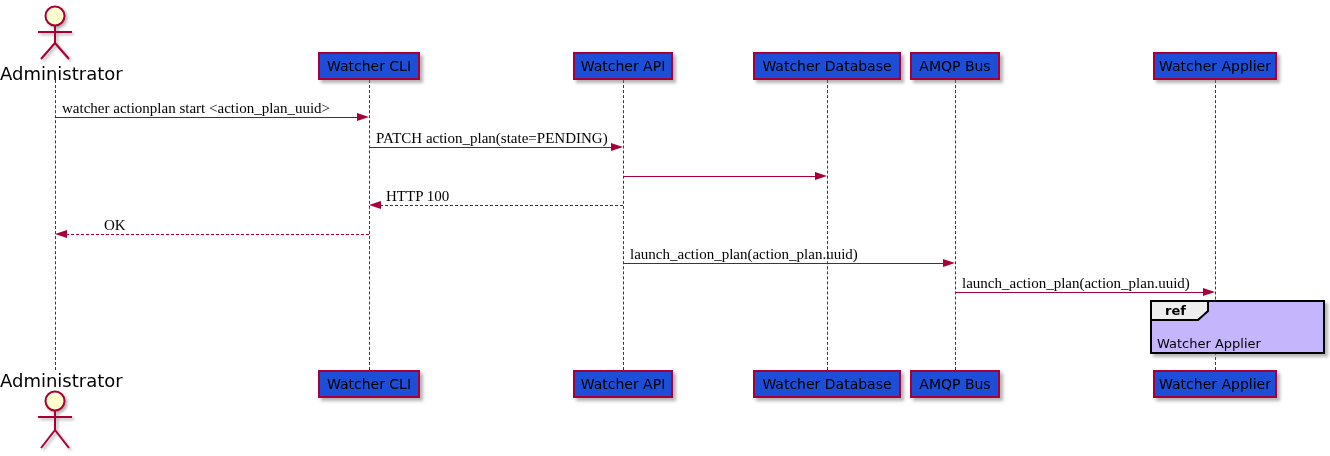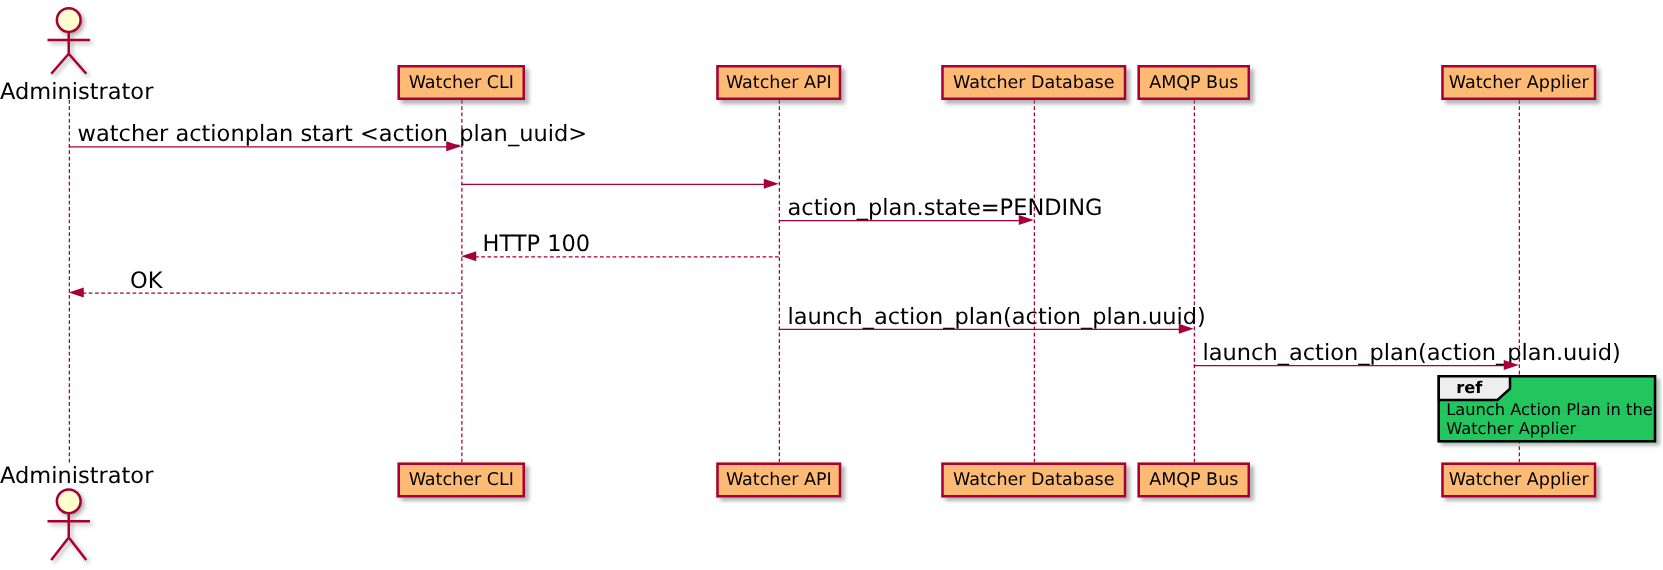--- a/index.html
+++ b/index.html
@@ -1,56 +1,56 @@
 <!DOCTYPE html>
 <html><head>
 <meta charset="utf-8">
 <style>
   html,body{margin:0;padding:0;background:#fff;}
   .canvas{position:relative;width:1330px;height:456px;background:#fff;overflow:hidden;
           font-family:"DejaVu Sans","Liberation Sans",sans-serif;color:#000;}
   .lifeline{position:absolute;top:80px;height:290px;width:0;border-left:1px dashed #A80036;}
-  .pbox{position:absolute;height:28px;box-sizing:border-box;background:#fdba74;border:2px solid #A80036;
+  .pbox{position:absolute;height:28px;box-sizing:border-box;background:#1d4ed8;border:2px solid #A80036;
         display:flex;align-items:center;justify-content:center;font-size:14px;white-space:nowrap;
         box-shadow:3px 3px 3px rgba(120,120,120,.55);}
   .actor-label{position:absolute;width:110px;text-align:center;font-size:18px;}
   .actor-svg{position:absolute;filter:drop-shadow(2px 2px 1.5px rgba(120,120,120,.6));}
-  .msg-label{position:absolute;font-size:18px;white-space:nowrap;height:16px;line-height:16px;}
+  .msg-label{position:absolute;font-size:15px;white-space:nowrap;height:16px;line-height:16px;font-family:Liberation Serif, serif;}
   .mline{position:absolute;height:0;}
   .solid{border-top:1px solid #A80036;}
   .dashed{border-top:1px dashed #A80036;}
   .arr{position:absolute;width:0;height:0;border-style:solid;}
   .arr-r{border-width:4px 0 4px 12px;border-color:transparent transparent transparent #A80036;}
   .arr-l{border-width:4px 12px 4px 0;border-color:transparent #A80036 transparent transparent;}
   .refbox{position:absolute;left:1150px;top:300px;width:175px;height:54px;box-sizing:border-box;
-          background:#22c55e;border:2px solid #000;box-shadow:3px 3px 3px rgba(120,120,120,.55);}
+          background:#c4b5fd;border:2px solid #000;box-shadow:3px 3px 3px rgba(120,120,120,.55);}
   .reftab{position:absolute;left:-2px;top:-2px;}
   .refkw{position:absolute;left:13px;top:1px;font-size:13px;font-weight:bold;}
   .refline{position:absolute;left:5px;font-size:13px;white-space:nowrap;}
 </style>
 </head>
 <body>
 
 <div class="canvas">
 
   <div class="lifeline" style="left:55px;"></div>
   <div class="lifeline" style="left:369px;"></div>
   <div class="lifeline" style="left:623px;"></div>
   <div class="lifeline" style="left:827px;"></div>
   <div class="lifeline" style="left:955px;"></div>
   <div class="lifeline" style="left:1215px;"></div>
 
   <div class="msg-label" style="left:62px;top:100px;">watcher actionplan start &lt;action_plan_uuid&gt;</div>
   <div class="mline solid" style="left:55px;top:117px;width:303px;"></div>
   <div class="arr arr-r" style="left:357px;top:113px;"></div>
 
+  <div class="msg-label" style="left:376px;top:130px;">PATCH action_plan(state=PENDING)</div>
   <div class="mline solid" style="left:369px;top:147px;width:243px;"></div>
   <div class="arr arr-r" style="left:611px;top:143px;"></div>
 
-  <div class="msg-label" style="left:630px;top:159px;">action_plan.state=PENDING</div>
   <div class="mline solid" style="left:623px;top:176px;width:193px;"></div>
   <div class="arr arr-r" style="left:815px;top:172px;"></div>
 
   <div class="msg-label" style="left:386px;top:188px;">HTTP 100</div>
   <div class="mline dashed" style="left:380px;top:205px;width:243px;"></div>
   <div class="arr arr-l" style="left:369px;top:201px;"></div>
 
   <div class="msg-label" style="left:72px;top:217px;margin-left:32px;">OK</div>
   <div class="mline dashed" style="left:66px;top:234px;width:303px;"></div>
   <div class="arr arr-l" style="left:55px;top:230px;"></div>
@@ -111,17 +111,16 @@
     <line x1="11" y1="29" x2="45" y2="29" stroke="#A80036" stroke-width="2"></line>
     <line x1="28" y1="42" x2="14" y2="60" stroke="#A80036" stroke-width="2"></line>
     <line x1="28" y1="42" x2="42" y2="60" stroke="#A80036" stroke-width="2"></line>
   </svg>
 
   <div class="refbox">
     <svg class="reftab" width="62" height="22" viewBox="0 0 62 22">
       <path d="M1,1 H58 V11 L48,20 H1 Z" fill="#EEEEEE" stroke="#000000" stroke-width="2"></path>
     </svg>
     <div class="refkw">ref</div>
-    <div class="refline" style="top:19px;">Launch Action Plan in the</div>
     <div class="refline" style="top:34px;">Watcher Applier</div>
   </div>
 
 </div>
 
 </body></html>

